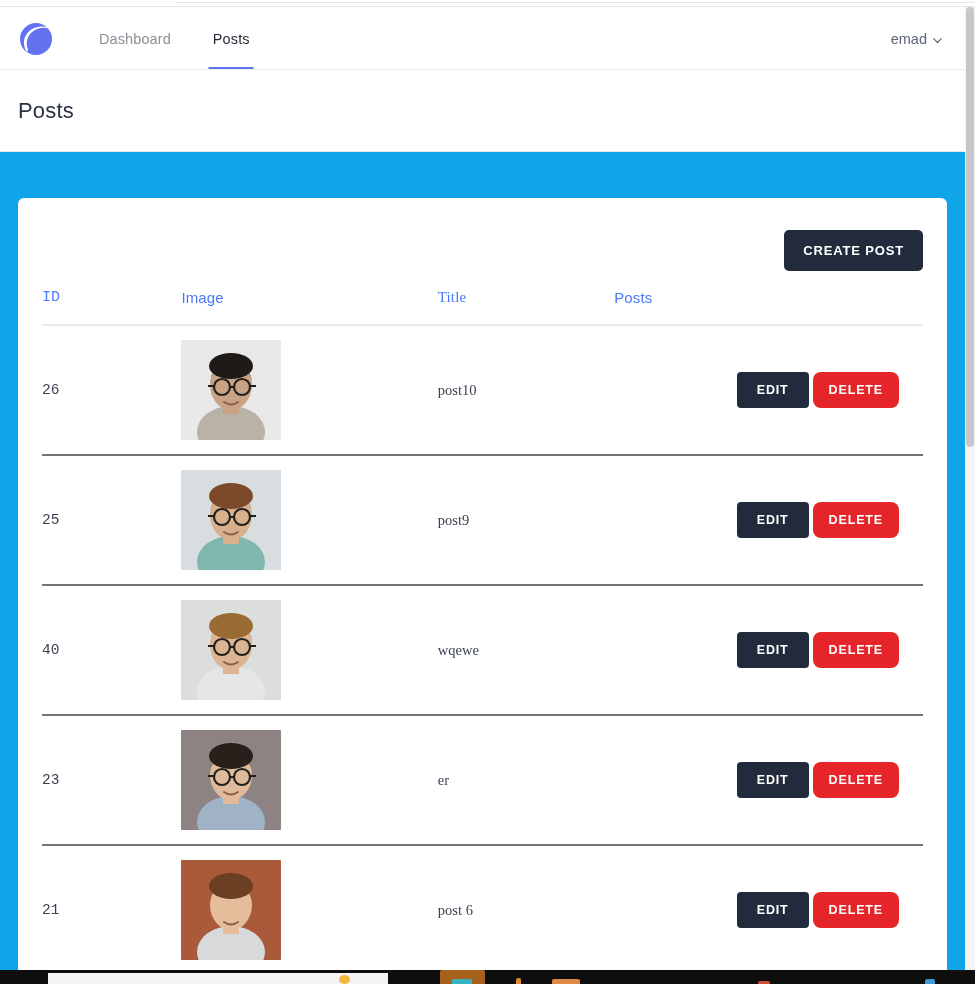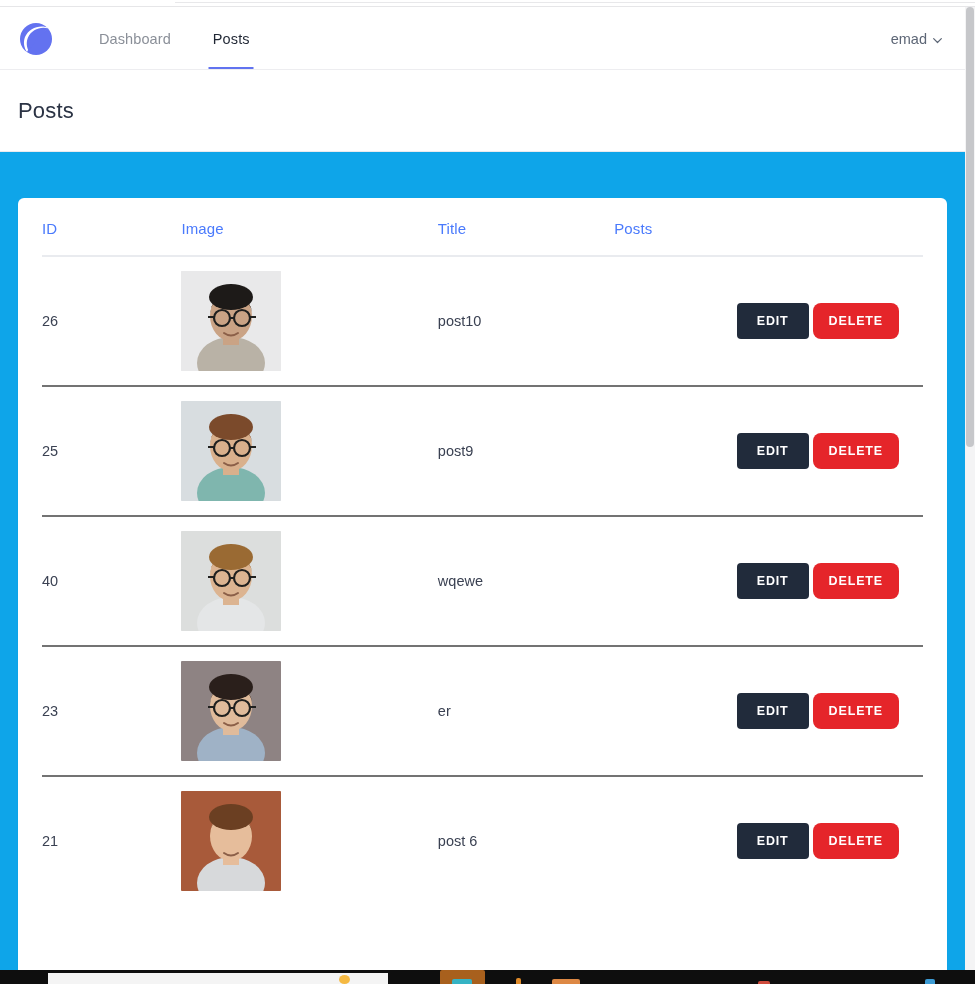--- a/index.html
+++ b/index.html
@@ -202,22 +202,22 @@
     color: #3a4152;
     vertical-align: middle;
   }
   table.posts tbody tr:last-child td { border-bottom: none; }
 
   col.c-id    { width: 136px; }
   col.c-img   { width: 250px; }
   col.c-title { width: 172px; }
   col.c-act   { width: 301px; }
 
-  th.h-id, td.d-id       { padding-left: 24px; }
-  th.h-title, td.d-title { padding-left: 2px; }
+  th.h-id, td.d-id       { padding-left: 24px; font-family: Liberation Mono, monospace; }
+  th.h-title, td.d-title { padding-left: 2px; font-family: Liberation Serif, serif; }
   th.h-act               { padding-left: 2px; }
 
   .thumb {
     width: 100px;
     height: 100px;
     display: block;
     border-radius: 1px;
     overflow: hidden;
     position: relative;
     background: #e9ebee;
@@ -327,20 +327,23 @@
       </div>
     </nav>
 
     <div class="titlebar">
       <h1 class="page-title">Posts</h1>
     </div>
 
     <div class="content-wrap">
       <div class="card">
 
+        <div class="card-toolbar">
+          <button class="btn btn-create" type="button">CREATE POST</button>
+        </div>
 
         <table class="posts">
           <colgroup>
             <col class="c-id">
               <col class="c-img">
               <col class="c-title">
               <col class="c-act">
           </colgroup>
           <thead>
             <tr>

